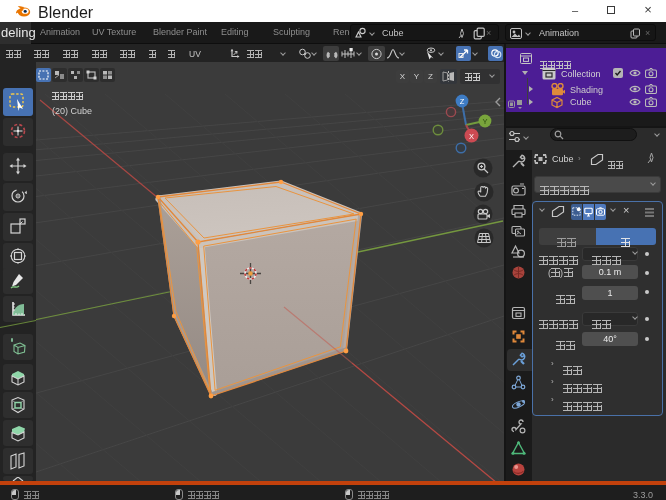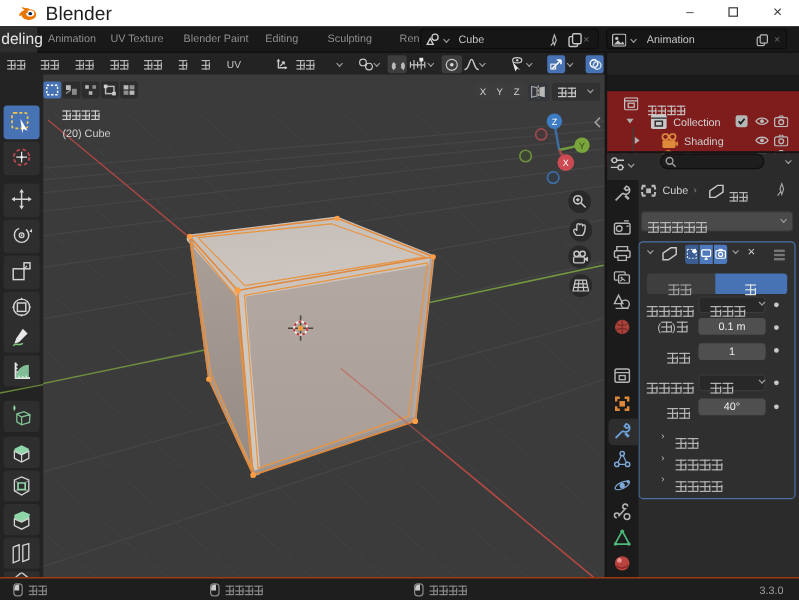--- a/index.html
+++ b/index.html
@@ -24,26 +24,26 @@
 
 #vheader{left:0;top:44px;width:504px;height:18px;background:#232323}
 #oheader{left:506px;top:44px;width:160px;height:18px;background:#232323}
 #headsep{left:504px;top:44px;width:2px;height:18px;background:#151515}
 .menu{position:absolute;top:5px;font-size:9px;color:#c5c5c5}
 
 #viewport{left:0;top:62px;width:504px;height:419px;background:#3b3b3b}
 #toolbar{left:0;top:62px;width:36px;height:419px;background:rgba(33,33,33,.93)}
 .tool{position:absolute;left:3px;width:30px;height:28px;background:#2e2e2e;border-radius:3px}
 #rightsep{left:504px;top:62px;width:2px;height:419px;background:#151515}
-#outliner{left:506px;top:76px;width:160px;height:64px;background:#7f1d1d}
+#outliner{left:506px;top:48px;width:160px;height:64px;background:#4c1d95}
 #osep{left:506px;top:126px;width:160px;height:2px;background:#151515}
 #props{left:506px;top:128px;width:160px;height:353px;background:#2b2b2b}
 #ptabs{left:506px;top:150px;width:26px;height:331px;background:#1b1b1b}
 
-#status{left:0;top:481px;width:666px;height:19px;background:#1e1e1e;border-top:1px solid #c2410c}
+#status{left:0;top:481px;width:666px;height:19px;background:#1e1e1e;border-top:4px solid #c2410c}
 #status .it{position:absolute;top:5px;font-size:9px;color:#909090}
 .mouseic{position:absolute;width:8px;height:11px;border:1px solid #8a8a8a;border-radius:3px}
 .mouseic i{position:absolute;left:0;top:0;width:4px;height:5px;background:#c9c9c9;border-radius:3px 0 0 0}
 .vtxt{position:absolute;font-size:9px;color:#c5c5c5}
 .cv{position:absolute;width:4px;height:4px;border-right:1.2px solid #9d9d9d;border-bottom:1.2px solid #9d9d9d;transform:rotate(45deg)}
 .tri{position:absolute;width:0;height:0;border-left:3.5px solid transparent;border-right:3.5px solid transparent;border-top:4.5px solid #b0b0b0}
 .trir{position:absolute;width:0;height:0;border-top:3.5px solid transparent;border-bottom:3.5px solid transparent;border-left:4.5px solid #b0b0b0}
 </style></head>
 <body>
 <div id="stage">

